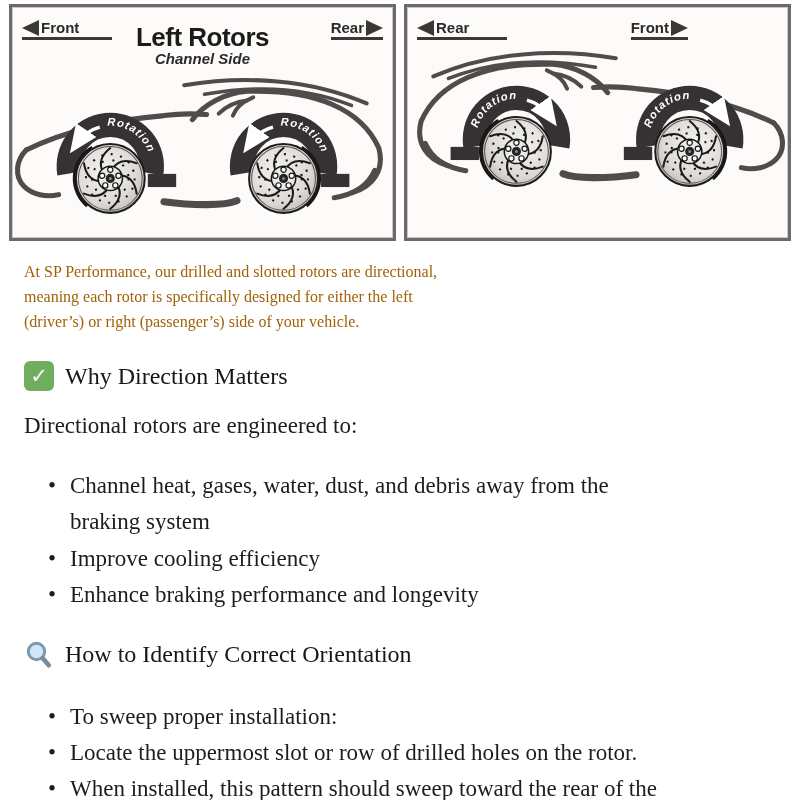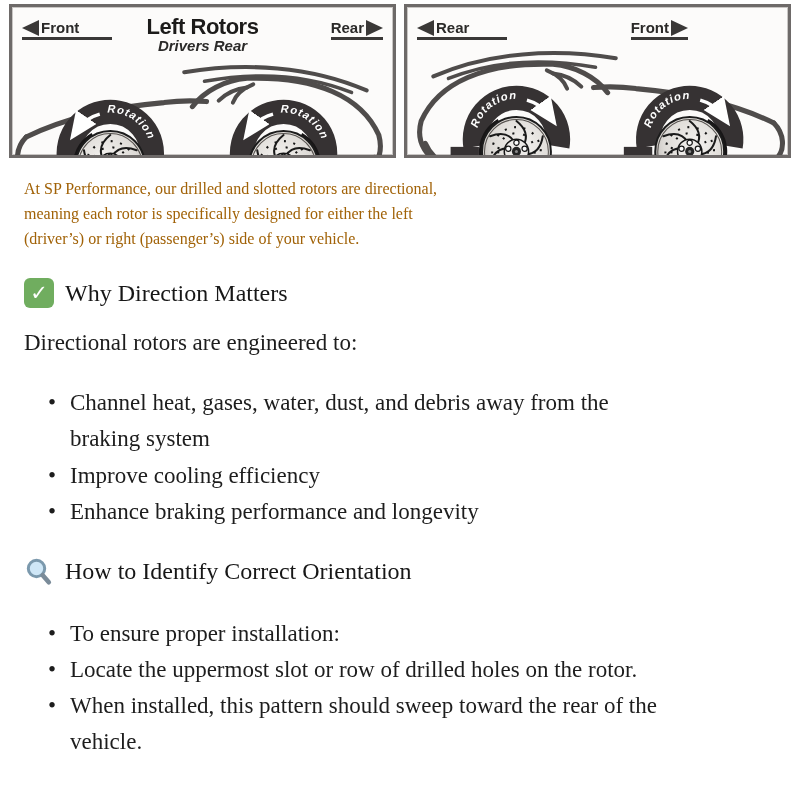--- a/index.html
+++ b/index.html
@@ -10,21 +10,21 @@
     padding: 4px 9px 10px 9px;
   }
 
   
   .panels { display: flex; gap: 8px; }
   .panel {
     flex: 1 1 0;
     border: 3px solid #6e6a69;
     box-shadow: inset 0 0 0 1px #c9c6c4;
     background: #fcfbfa;
-    height: 154px;
+    height: 237px;
     overflow: hidden;
   }
   .panel-header {
     display: grid;
     grid-template-columns: 90px 1fr 90px;
     align-items: start;
     padding: 8px 10px 0 10px;
     font-family: "Liberation Sans", sans-serif;
   }
   .dir-label {
@@ -37,24 +37,25 @@
     border-bottom: 3px solid #3a3837;
     padding-bottom: 1px;
     margin-top: 4px;
   }
   .dir-label.right { justify-self: end; }
   .tri { width: 0; height: 0; display: inline-block; }
   .tri-left  { border-top: 8px solid transparent; border-bottom: 8px solid transparent; border-right: 17px solid #3a3837; }
   .tri-right { border-top: 8px solid transparent; border-bottom: 8px solid transparent; border-left: 17px solid #3a3837; }
   .panel-titles { text-align: center; line-height: 1.05; }
   .panel-title {
-    font-size: 22px;
+    font-size: 26px;
     font-weight: bold;
     color: #1c1b1a;
     letter-spacing: -0.5px;
+    margin-top: 9px;
   }
   .panel-subtitle {
     font-size: 15px;
     font-weight: bold;
     font-style: italic;
     color: #2b2a29;
   }
   .car-svg { display: block; width: 100%; height: auto; margin-top: 2px; }
   .rot-text {
     fill: #ffffff;
@@ -194,21 +195,21 @@
 <div class="panels">
 
   <div class="panel">
     <div class="panel-header">
       <span class="dir-label">
         <span class="tri tri-left"></span>
         <span>Front</span>
       </span>
       <span class="panel-titles">
         <div class="panel-title">Left Rotors</div>
-        <div class="panel-subtitle">Drivers Rear</div>
+        <div class="panel-subtitle">Channel Side</div>
       </span>
       <span class="dir-label right">
         <span>Rear</span>
         <span class="tri tri-right"></span>
       </span>
     </div>
     <svg class="car-svg" viewBox="0 0 376 150">
       <defs>
         <path id="tp-l1" d="M 90.1 56.6 A 40 40 0 0 1 136.4 89.1"></path>
         <path id="tp-l2" d="M 261.1 56.6 A 40 40 0 0 1 307.4 89.1"></path>
@@ -270,19 +271,19 @@
 
   <div class="section-heading">
     <svg class="mag-icon" viewBox="0 0 30 30">
       <circle cx="12.5" cy="11.5" r="8.2" fill="#cfe7f7" stroke="#7b99ad" stroke-width="3"></circle>
       <line x1="18.7" y1="18.2" x2="24.8" y2="25.2" stroke="#7a8b99" stroke-width="4.6" stroke-linecap="round"></line>
     </svg>
     <span class="h-text">How to Identify Correct Orientation</span>
   </div>
 
   <ul class="bullets">
-    <li>To ensure proper installation:</li>
+    <li>To sweep proper installation:</li>
     <li>Locate the uppermost slot or row of drilled holes on the rotor.</li>
     <li>When installed, this pattern should sweep toward the rear of the
 vehicle.</li>
   </ul>
 
 </div>
 
 </body></html>

